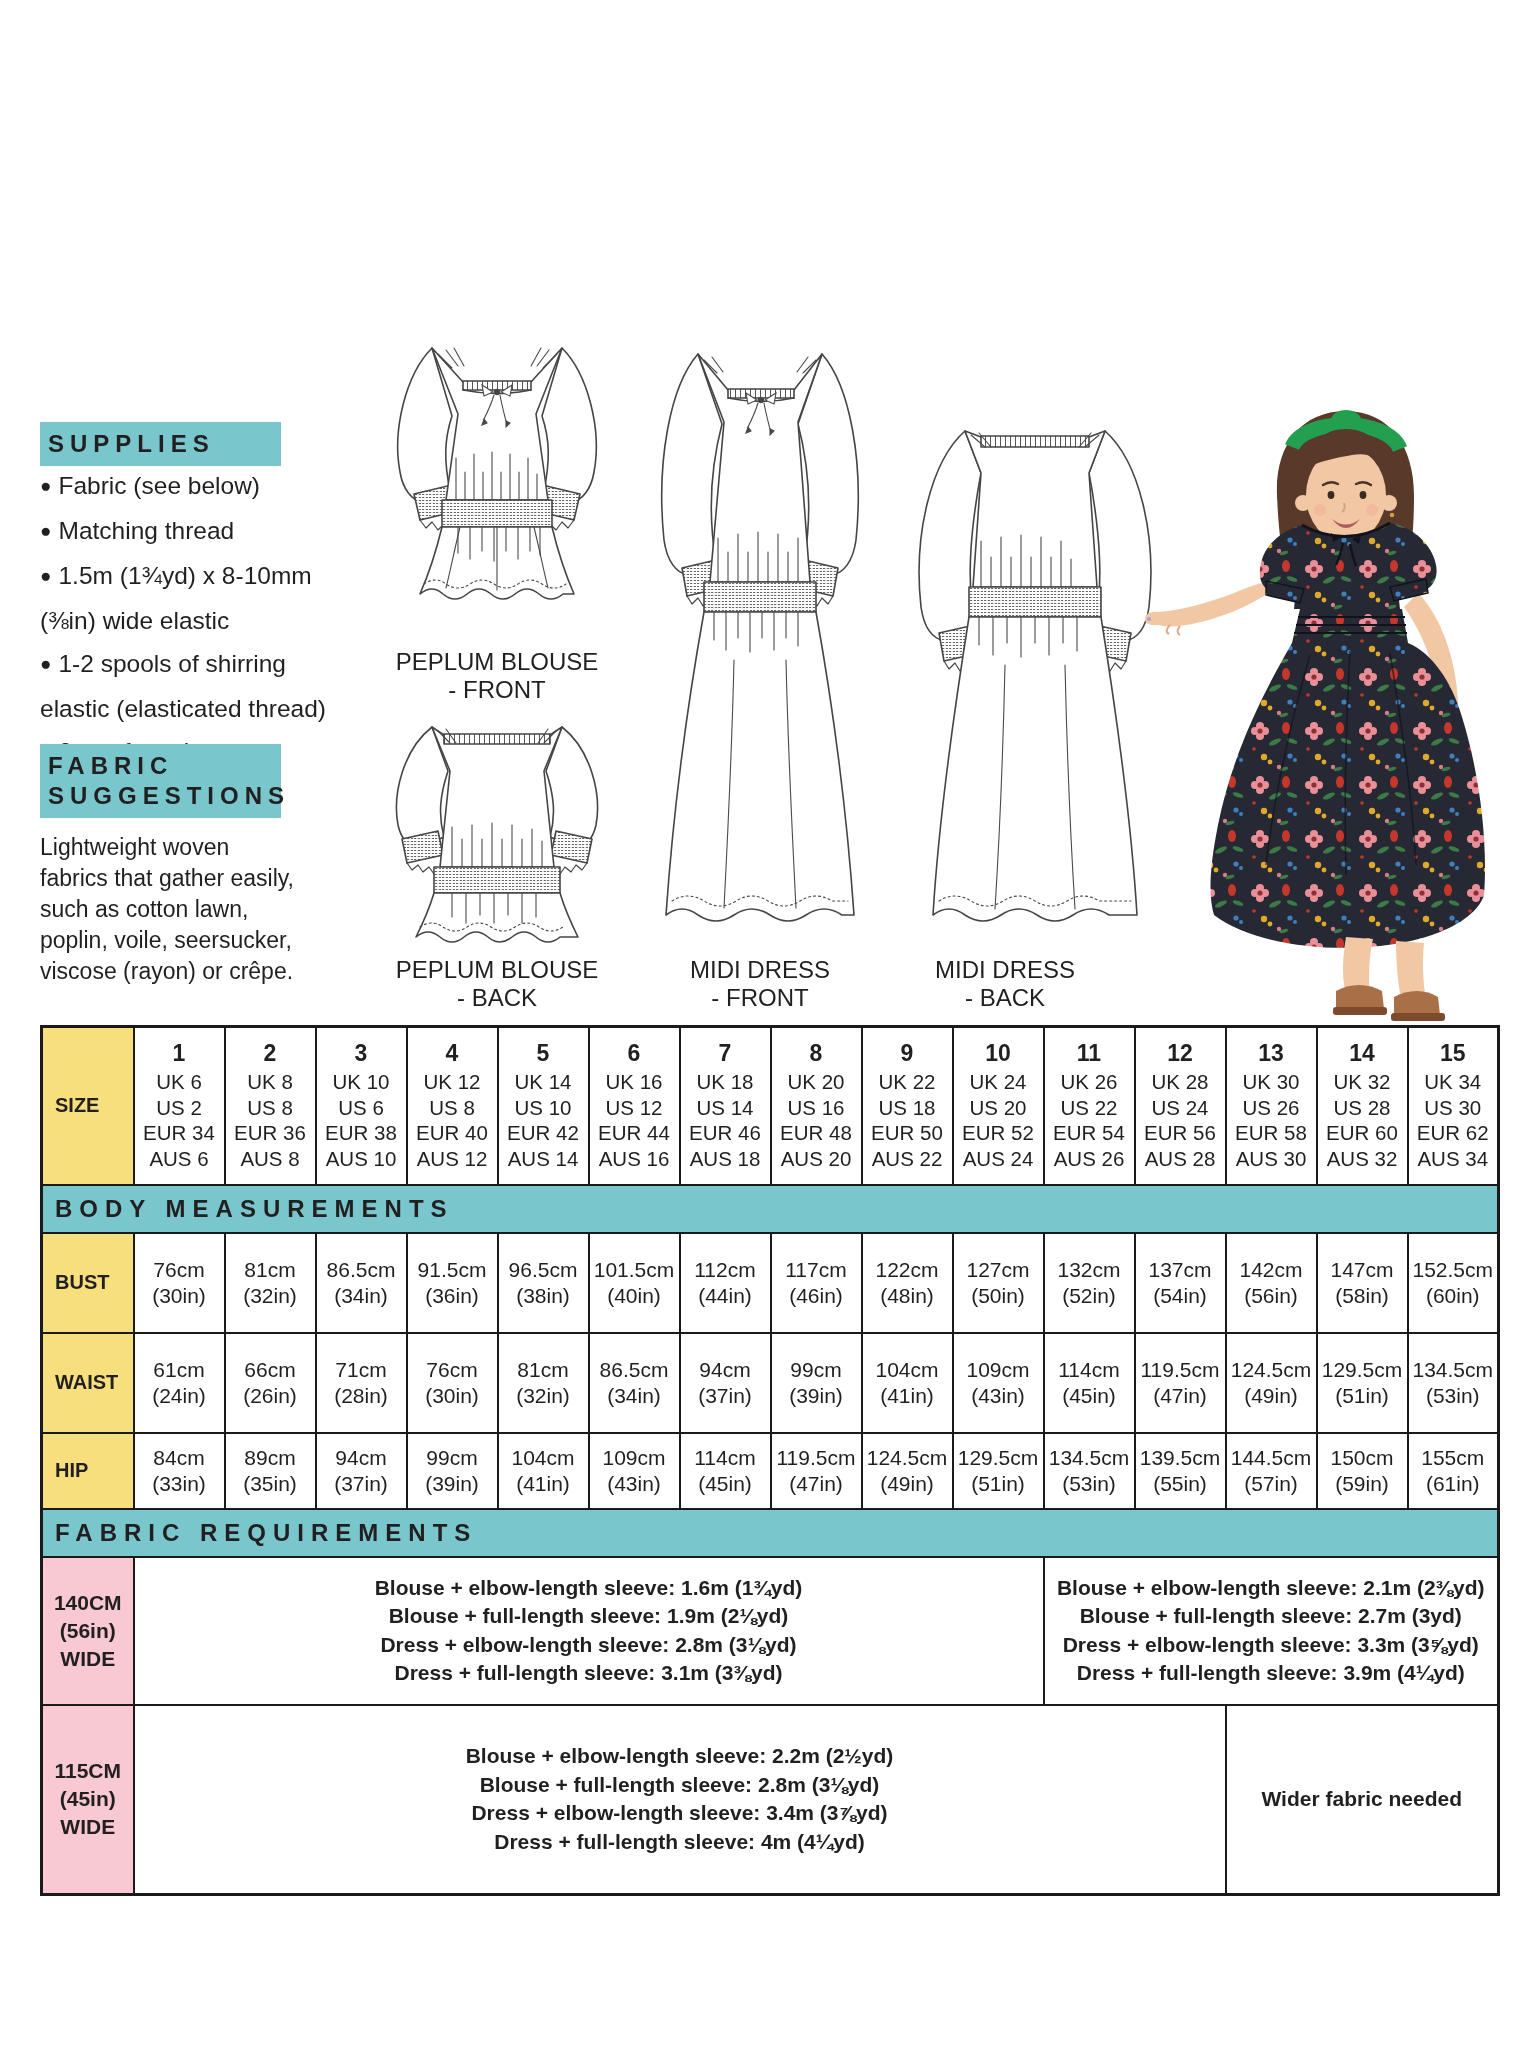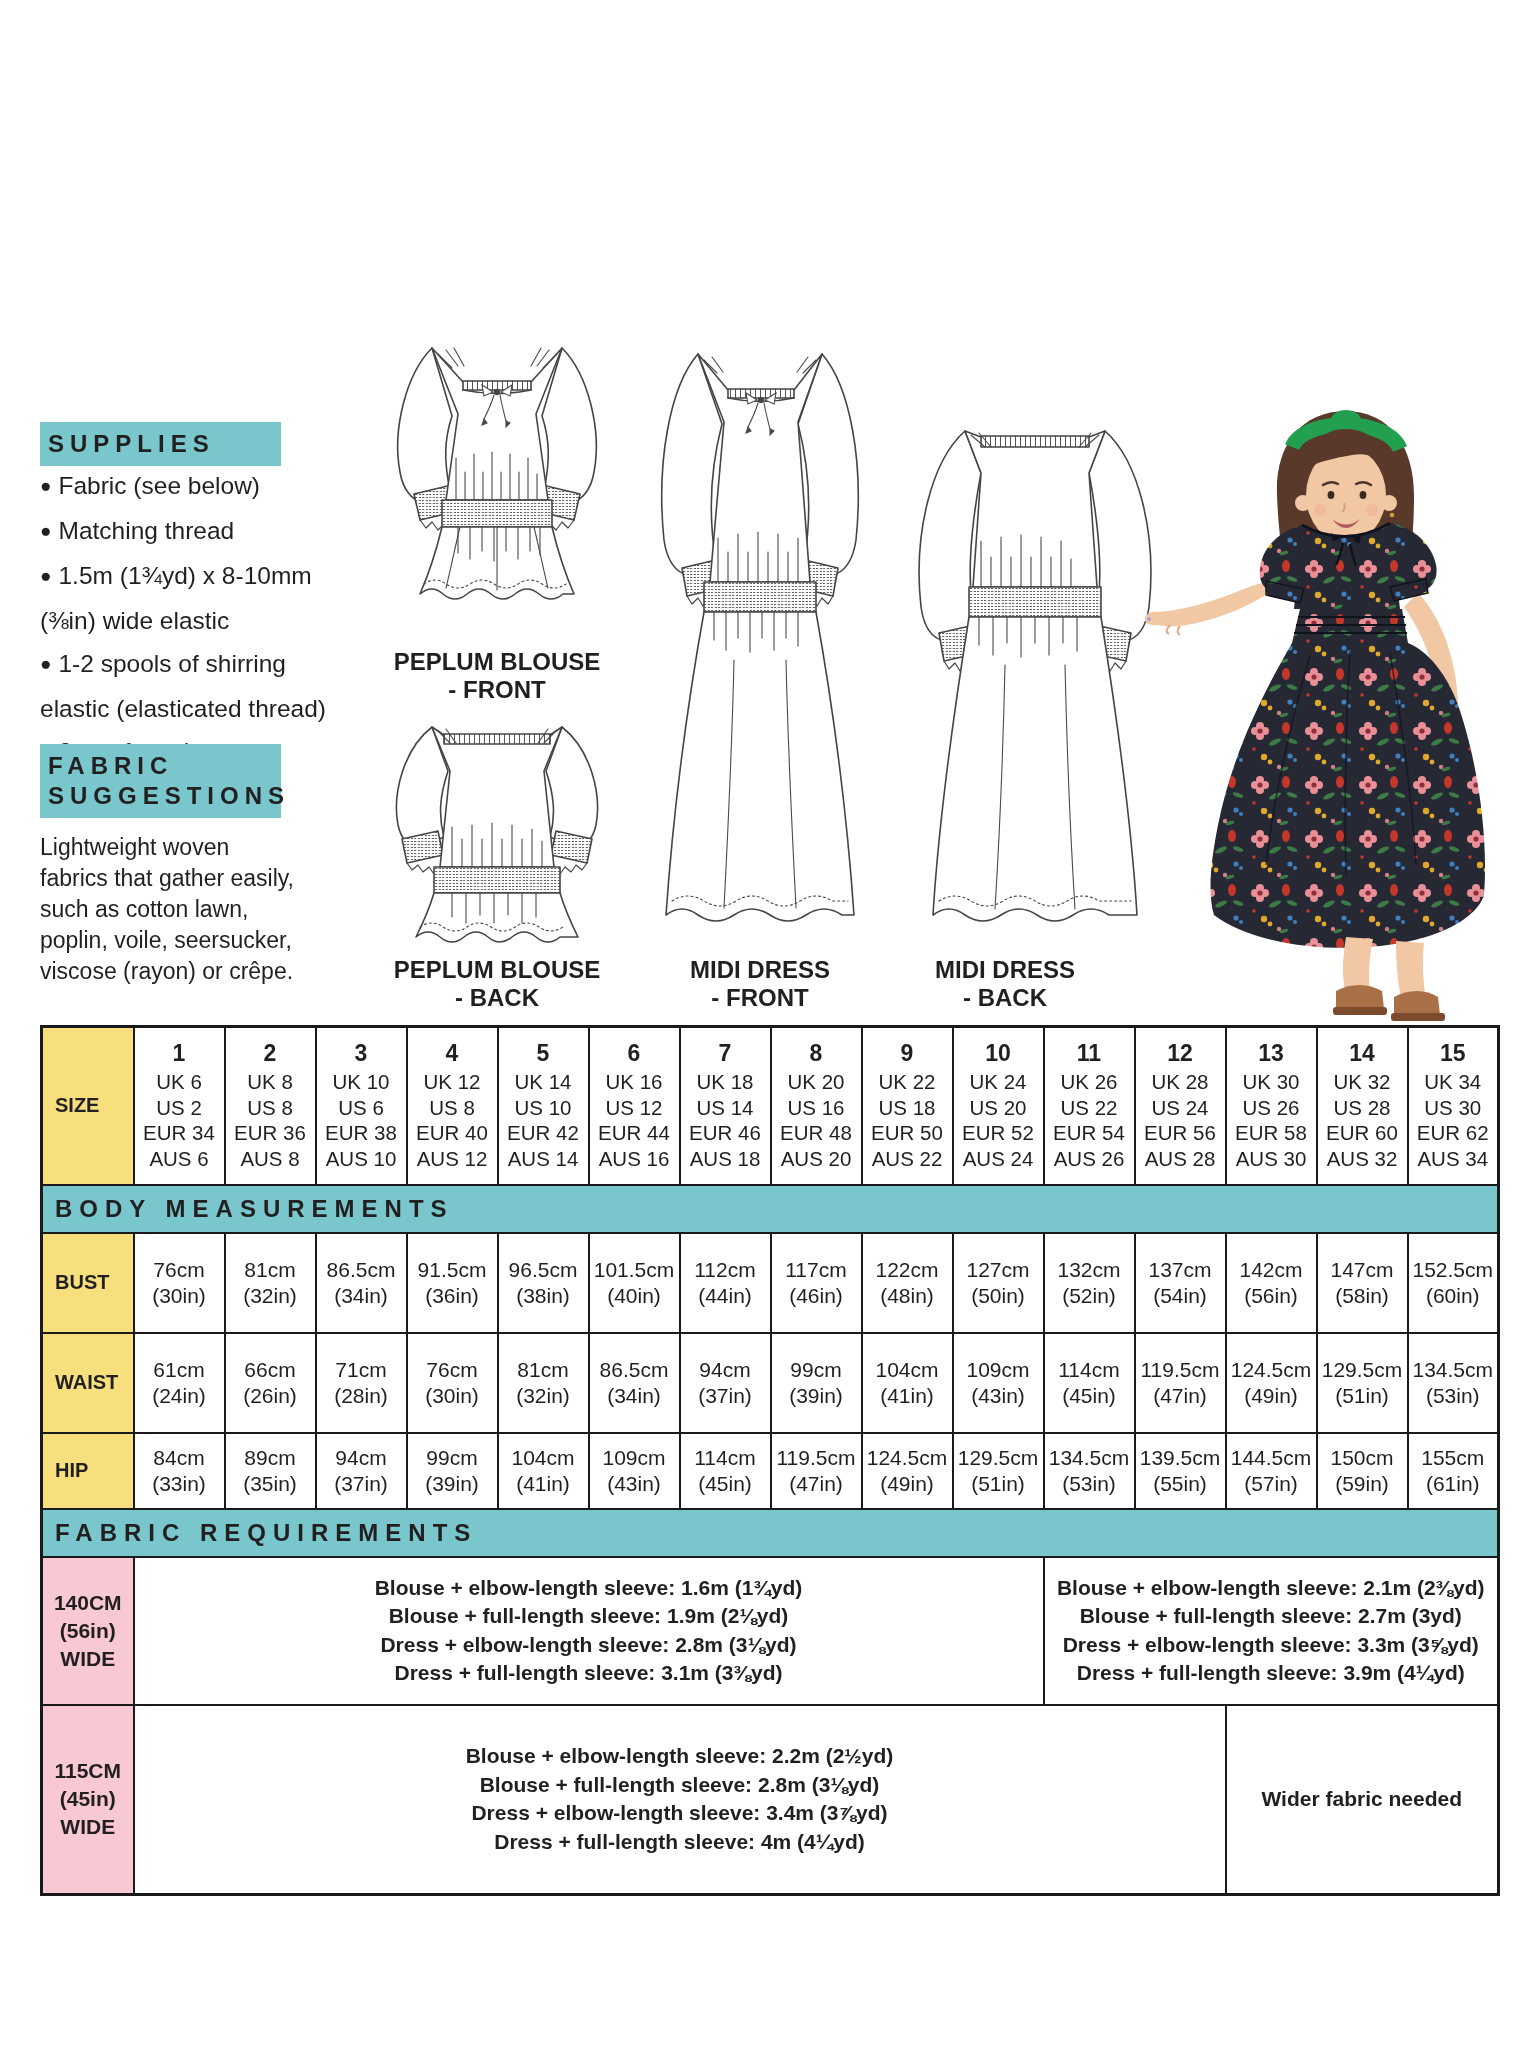--- a/index.html
+++ b/index.html
@@ -14,21 +14,21 @@
         font-weight:bold;font-size:24px;letter-spacing:6px;line-height:30px;
         padding:7px 0 7px 8px;box-sizing:border-box;}
   #suppliesBand{top:422px;}
   #fabricBand{top:744px;}
   .supplies-list{position:absolute;left:40px;top:464px;width:320px;margin:0;padding:0;
                  list-style:none;font-size:24.5px;line-height:43px;}
   .supplies-list .blt{font-size:19px;margin-right:7px;position:relative;top:-2px;}
   .intro{position:absolute;left:40px;top:832px;width:320px;font-size:23px;line-height:31px;}
 
   
-  .fig-label{position:absolute;width:240px;text-align:center;font-size:24px;font-weight:700;line-height:28px;}
+  .fig-label{position:absolute;width:240px;text-align:center;font-size:24px;font-weight:400;line-height:28px;}
   #lblBlouseFront{left:377px;top:648px;}
   #lblBlouseBack{left:377px;top:956px;}
   #lblDressFront{left:640px;top:956px;}
   #lblDressBack{left:885px;top:956px;}
 
   .drawing{position:absolute;}
 
   
   .size-chart{position:absolute;left:40px;top:1025px;}
   table{border-collapse:collapse;table-layout:fixed;width:1457px;border:3px solid var(--line);}

